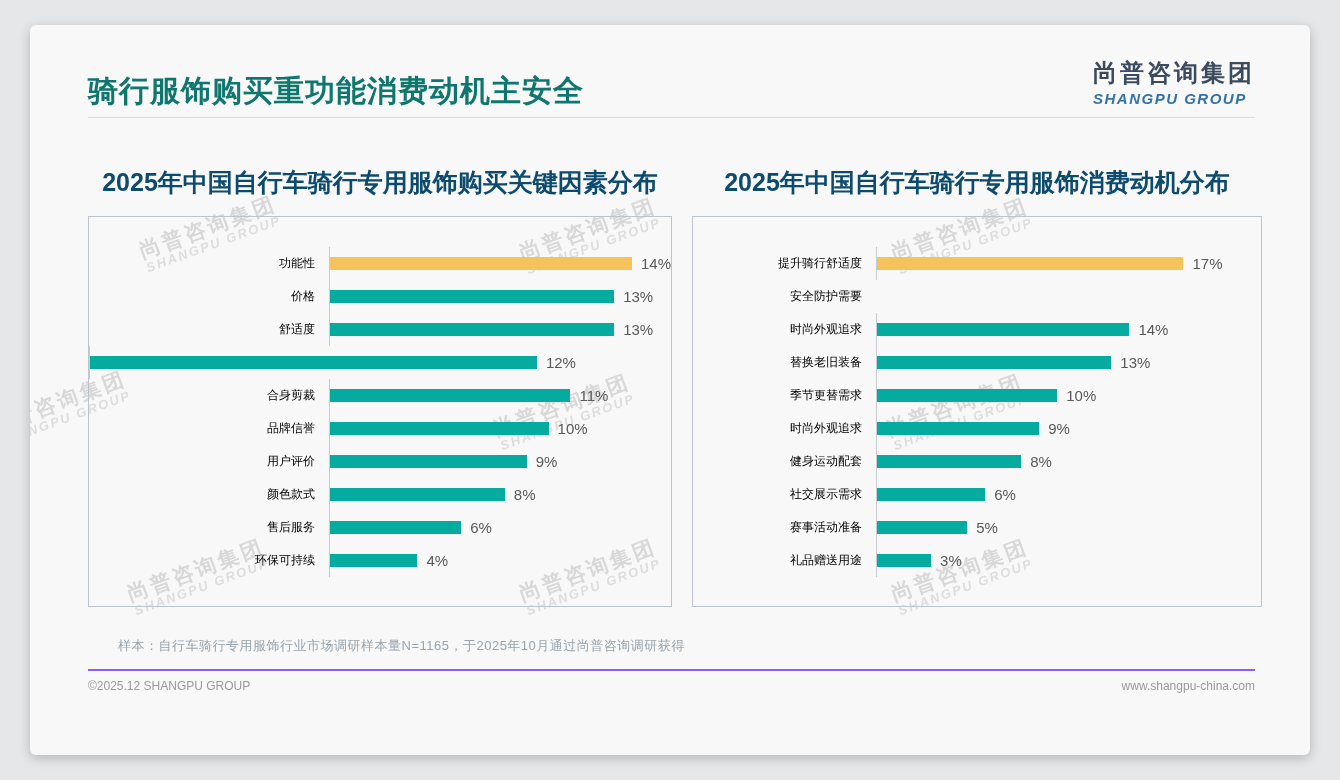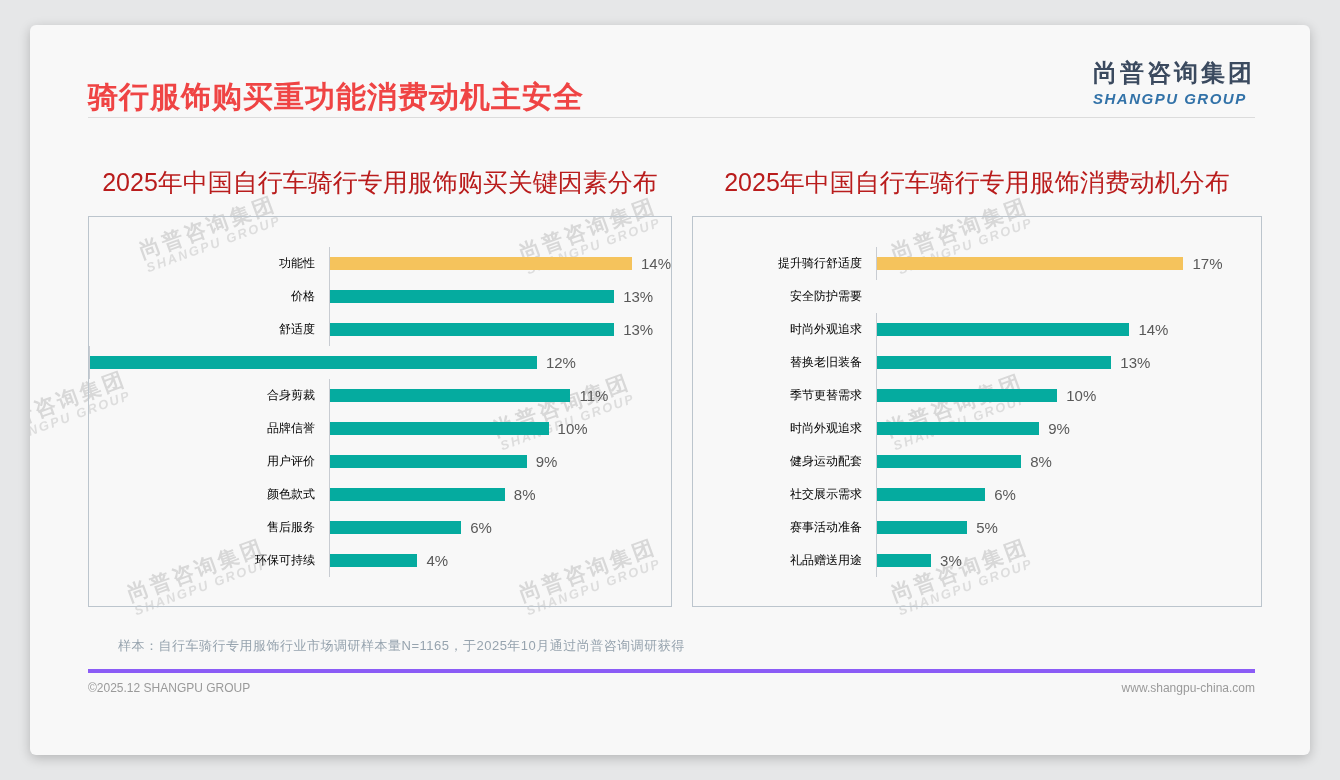--- a/index.html
+++ b/index.html
@@ -33,34 +33,34 @@
   .wm4{ left:-42px; top:365px; } .wm5{ left:462px; top:368px; } .wm6{ left:855px; top:368px; }
   .wm7{ left:96px;  top:533px; } .wm8{ left:488px; top:533px; } .wm9{ left:860px; top:533px; }
   
   .content { position:relative; z-index:1; height:100%; }
   .header {
     display:flex; justify-content:space-between; align-items:flex-start;
     margin:0 55px 0 58px; padding-top:30px; height:93px;
     border-bottom:1px solid #dcdcdc;
   }
   .page-title {
-    font-size:30px; font-weight:bold; color:#ef4444;
-    letter-spacing:1px; margin-top:22px;
+    font-size:30px; font-weight:bold; color:#0f766e;
+    letter-spacing:1px; margin-top:16px;
   }
   .logo { text-align:left; margin-top:2px; }
   .logo-cn { font-size:24px; font-weight:bold; color:#3b4a5f; letter-spacing:3px; display:block; }
   .logo-en { font-size:15px; font-weight:bold; font-style:italic; color:#3272a8; letter-spacing:1.5px; display:block; margin-top:1px; }
   
   .charts-grid {
     display:flex; margin:0 48px 0 58px; gap:20px;
   }
   .chart-col-left  { width:584px; }
   .chart-col-right { width:570px; }
   .chart-title {
-    text-align:center; font-size:25px; font-weight:normal; color:#b91c1c;
+    text-align:center; font-size:25px; font-weight:bold; color:#0c4a6e;
     margin-top:48px; height:42px; white-space:nowrap;
   }
   .chart-box {
     margin-top:8px;
     height:391px;
     border:1px solid #bcc5cd;
     background:transparent;
     padding-top:30px;
   }
   .bar-row { display:flex; align-items:center; height:33px; }
@@ -76,21 +76,21 @@
   }
   .bar-fill { height:13px; }
   .bar-value { margin-left:9px; font-size:15px; color:#595959; white-space:nowrap; }
   
   .sample-note {
     margin:0 58px; padding-left:30px; margin-top:30px;
     font-size:13px; color:#96a3ae; letter-spacing:0.5px;
   }
   .footer {
     margin:0 55px 0 58px; margin-top:14px;
-    border-top:4px solid #8b5cf6;
+    border-top:2px solid #8b5cf6;
     display:flex; justify-content:space-between;
     padding-top:8px;
     font-size:12px; color:#9a9a9a;
   }
 </style>
 </head>
 <body>
 
 <div class="slide">
 

